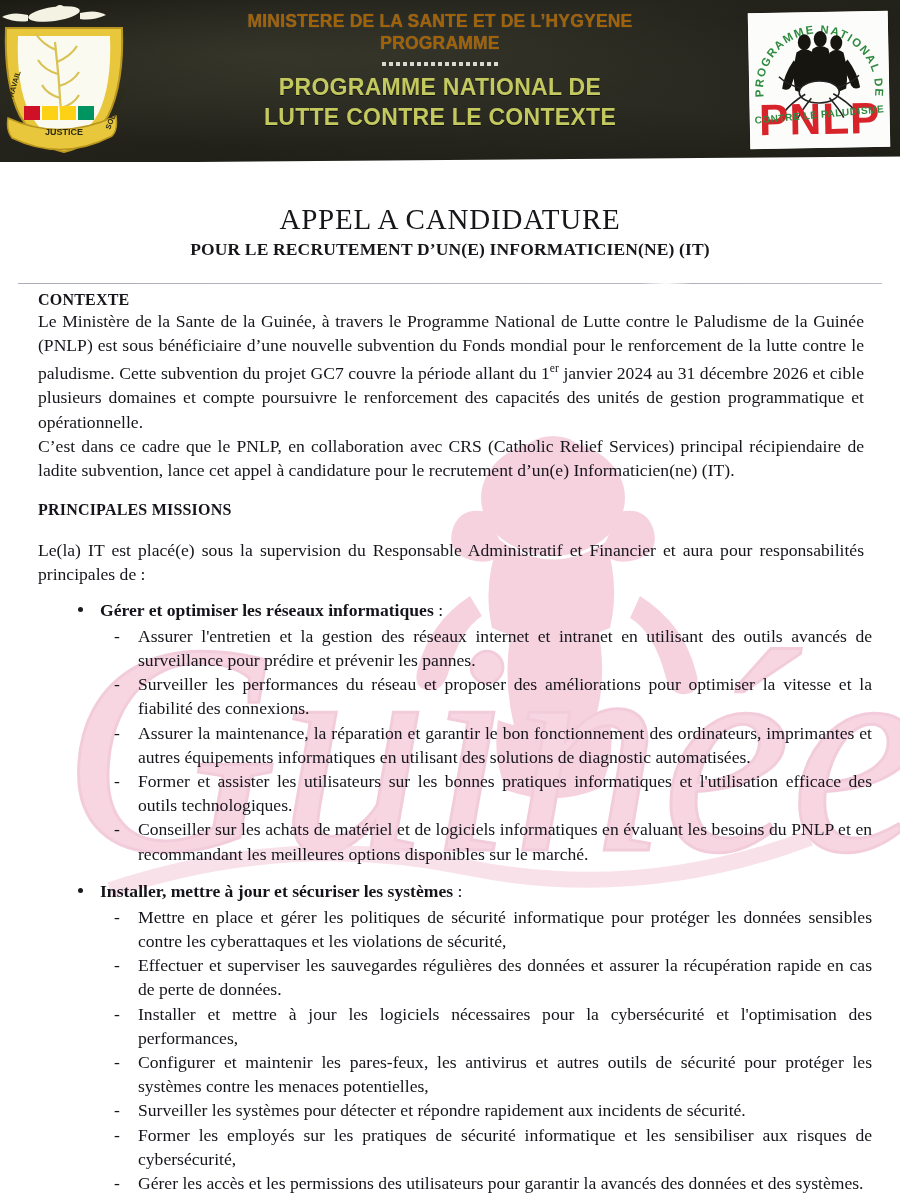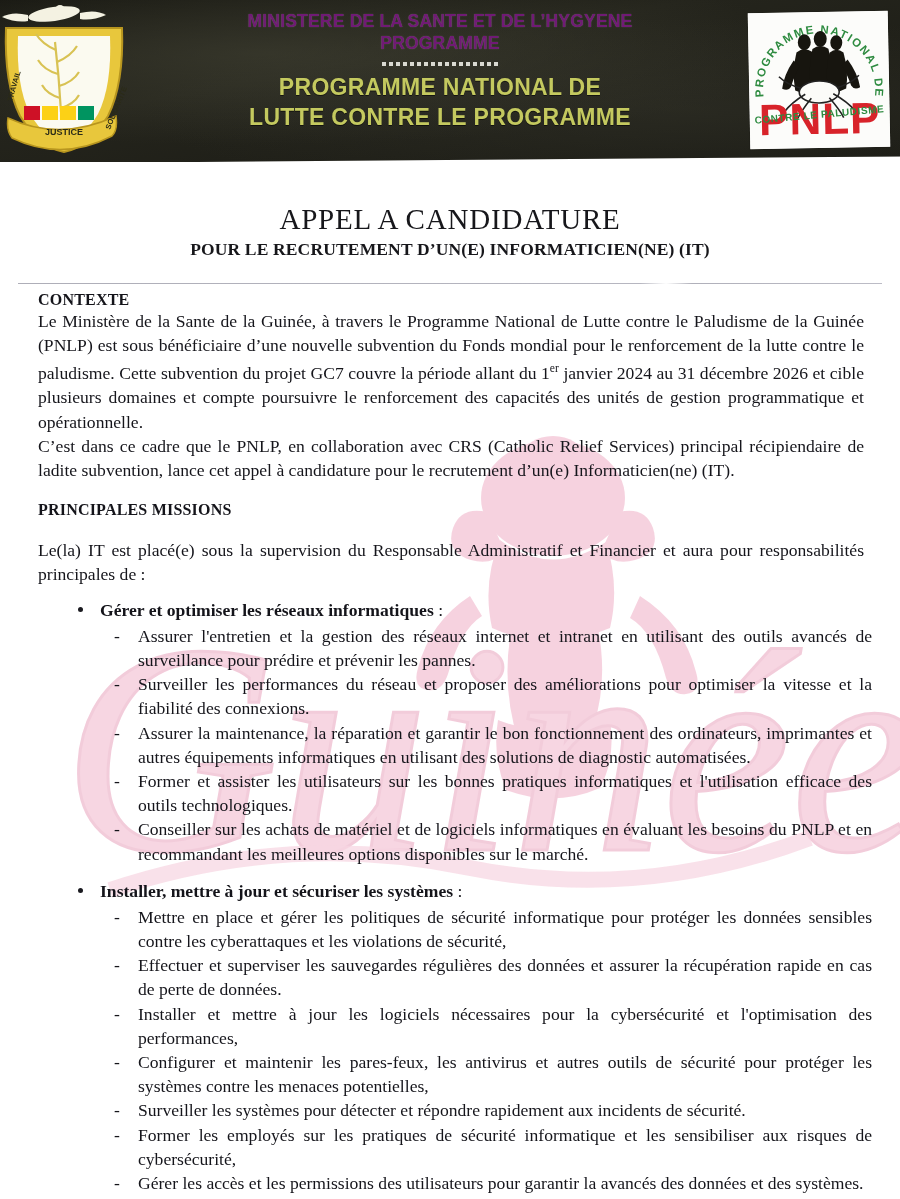--- a/index.html
+++ b/index.html
@@ -58,21 +58,21 @@
   }
   #header-text {
     position: absolute;
     left: 150px;
     top: 10px;
     width: 580px;
     text-align: center;
     z-index: 4;
   }
   .ministry-line {
-    color: #701a75;
+    color: #a16207;
     font-family: "Liberation Sans", sans-serif;
     font-weight: bold;
     font-size: 17.5px;
     letter-spacing: 0.2px;
     line-height: 22px;
     text-shadow: 0 0 1px rgba(255,255,255,0.35);
   }
   .dot-sep {
     margin: 8px auto 6px auto;
     width: 116px;
@@ -254,21 +254,21 @@
   </svg>
 
   <div id="header-band">
     <div id="header-bg"></div>
 
     <div id="header-text">
       <div class="ministry-line">MINISTERE DE LA SANTE ET DE L’HYGYENE</div>
       <div class="ministry-line">PROGRAMME</div>
       <div class="dot-sep"></div>
       <div class="prog-line">PROGRAMME NATIONAL DE</div>
-      <div class="prog-line">LUTTE CONTRE LE PROGRAMME</div>
+      <div class="prog-line">LUTTE CONTRE LE CONTEXTE</div>
     </div>
 
     <svg id="coat-of-arms" viewBox="0 0 132 152" xmlns="http://www.w3.org/2000/svg">
 
       <g fill="#f4f2e2">
         <ellipse cx="56" cy="12" rx="26" ry="7" transform="rotate(-8 56 12)"></ellipse>
         <path d="M30 13 q-16 -4 -26 2 q14 6 26 4 z"></path>
         <path d="M82 11 q16 -4 26 2 q-14 6 -26 4 z"></path>
         <circle cx="62" cy="8" r="5"></circle>
       </g>

